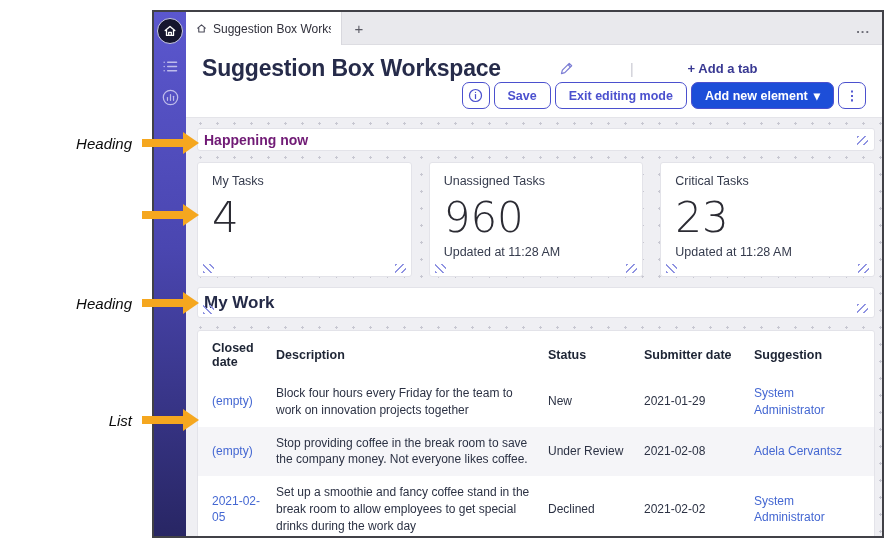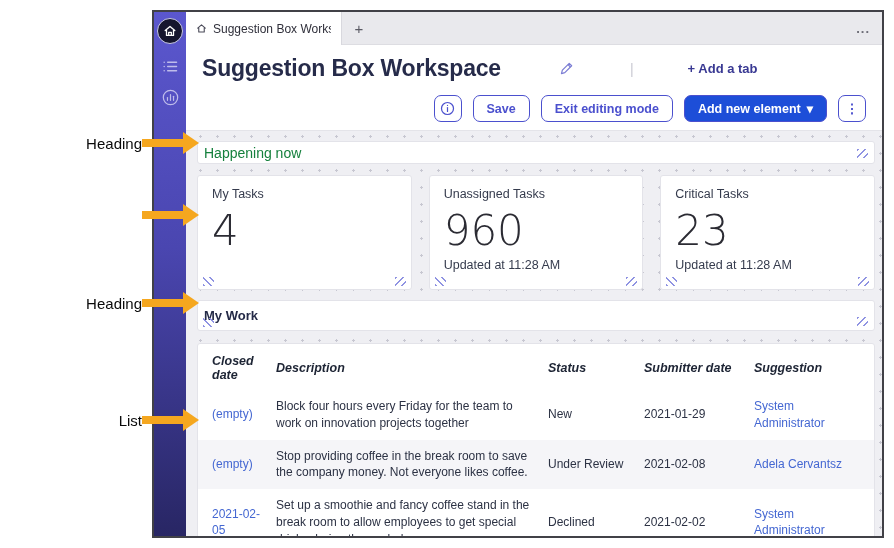--- a/index.html
+++ b/index.html
@@ -2,21 +2,21 @@
 <html><head>
 <meta charset="utf-8">
 <style>
   * { margin:0; padding:0; box-sizing:border-box; }
   html,body { background:#ffffff; }
   body { font-family:"Liberation Sans", sans-serif; }
   .stage { position:relative; width:894px; height:548px; background:#fff; overflow:hidden; }
 
   
   .ann { position:absolute; left:0; width:199px; height:28px; display:flex; align-items:center; justify-content:flex-end; z-index:6; }
-  .ann-label { font-size:15px; color:#0a0a0a; margin-right:0; white-space:nowrap; }
+  .ann-label { font-size:15px; color:#0a0a0a; margin-right:10px; white-space:nowrap;font-style:italic; }
   .arrow { position:relative; width:57px; height:22px; flex:0 0 auto; }
   .arrow .shaft { position:absolute; left:0; top:7px; width:43px; height:8px; background:#f5a71f; }
   .arrow .head { position:absolute; left:41px; top:0; width:0; height:0; border-top:11px solid transparent; border-bottom:11px solid transparent; border-left:16px solid #f5a71f; }
 
   
   .window { position:absolute; left:152px; top:10px; width:732px; height:528px; border:2px solid #414147; background:#fff; display:flex; }
 
   
   .sidebar { width:32px; flex:0 0 32px; background:linear-gradient(180deg,#5b57ce 0%,#4a46b0 45%,#282664 100%); display:flex; flex-direction:column; align-items:center; }
   .home-circle { width:26px; height:26px; border-radius:50%; background:#15152e; border:1px solid #c8c9e4; display:flex; align-items:center; justify-content:center; margin-top:6px; cursor:pointer; }
@@ -33,49 +33,49 @@
   .tab-spacer { flex:1; }
   .overflow-dots { display:flex; align-items:center; padding:0 12px; color:#6d6d77; font-size:13px; font-weight:bold; letter-spacing:1px; cursor:pointer; }
 
   
   .header { background:#fff; padding:10px 16px 8px 16px; }
   .title-row { display:flex; align-items:center;gap:44px; }
   .page-title { font-size:23px; font-weight:bold; color:#262b4a; letter-spacing:-.2px; }
   .pencil-btn { margin-left:14px; cursor:pointer; display:flex; align-items:center; }
   .title-divider { margin:0 10px 0 12px; color:#c9c9d2; font-size:14px; }
   .add-tab { font-size:13px; font-weight:bold; color:#393993; cursor:pointer; white-space:nowrap; }
-  .actions { display:flex; justify-content:flex-end; align-items:center; gap:11px; margin-top:13px; }
+  .actions { display:flex; justify-content:flex-end; align-items:center; gap:4px; margin-top:0; }
   .btn { height:27px; border:1px solid #4b50ce; border-radius:7px; background:#fff; color:#4b50ce; font-size:12.5px; font-weight:bold; font-family:inherit; padding:0 13px; cursor:pointer; display:flex; align-items:center; gap:6px; }
   .btn.icon-only { width:28px; padding:0; justify-content:center; }
   .btn.primary { background:#1d4ed8; color:#fff; border-color:#4b50ce; }
   .kebab-glyph { font-size:13px; font-weight:bold; }
 
   
   .canvas { flex:1; background:#efeff3; border-top:1px solid #e4e4e9; padding:10px 7px 0 11px; background-image:radial-gradient(#c7c7d1 1px, transparent 1.2px); background-size:17px 17px; background-position:6px 14px; overflow:hidden; }
 
   .el { position:relative; background:#fff; border:1px solid #e3e3e9; border-radius:3px; }
   .rz { position:absolute; width:11px; height:9px; }
   .rz.bl { left:5px; bottom:3px; background:repeating-linear-gradient(45deg,#8f93e2 0 1.6px, transparent 1.6px 5px); }
   .rz.br { right:5px; bottom:3px; background:repeating-linear-gradient(135deg,#8f93e2 0 1.6px, transparent 1.6px 5px); }
   .rz.rc { right:6px; top:50%; margin-top:-4px; background:repeating-linear-gradient(135deg,#8f93e2 0 1.6px, transparent 1.6px 5px); }
 
   .heading-bar-1 { height:23px; display:flex; align-items:center; padding-left:6px; margin-bottom:11px; }
-  .heading-bar-1 .txt { font-size:14px; font-weight:normal; color:#15803d; }
+  .heading-bar-1 .txt { font-size:14px; font-weight:bold; color:#701a75; }
   .heading-bar-2 { height:31px; display:flex; align-items:center; padding-left:6px; margin-bottom:12px; }
-  .heading-bar-2 .txt { font-size:13px; font-weight:bold; color:#242a47; }
+  .heading-bar-2 .txt { font-size:17px; font-weight:bold; color:#242a47; }
 
   .cards { display:flex; gap:17px; margin-bottom:10px; }
   .card { flex:1; height:115px; display:flex; flex-direction:column; padding:11px 14px 8px 14px; }
   .card-label { font-size:12.5px; color:#353b4d; }
   .card-number { font-size:42px; font-weight:200; color:#2b2b33; line-height:1; margin-top:9px; font-family:"DejaVu Sans","Liberation Sans",sans-serif; }
   .card-updated { margin-top:auto; margin-bottom:9px; font-size:12.5px; color:#353b4d; }
 
   .list-el { padding-bottom:8px; }
   table.worklist { width:100%; border-collapse:collapse; table-layout:fixed; font-size:12px; color:#2c3244; }
-  table.worklist th { text-align:left; font-size:12.5px; font-weight:bold; color:#1d2434; padding:10px 10px 8px 0;font-style:italic; }
+  table.worklist th { text-align:left; font-size:12.5px; font-weight:bold; color:#1d2434; padding:10px 10px 8px 0; }
   table.worklist td { padding:8px 10px 8px 0; vertical-align:middle; line-height:1.4; }
   table.worklist th:first-child, table.worklist td:first-child { padding-left:14px; }
   tr.alt td { background:#f5f5f8; }
   .cell-link { color:#4467d2; cursor:pointer; }
 
   
   svg { display:block; }
 </style>
 </head>
 <body>

